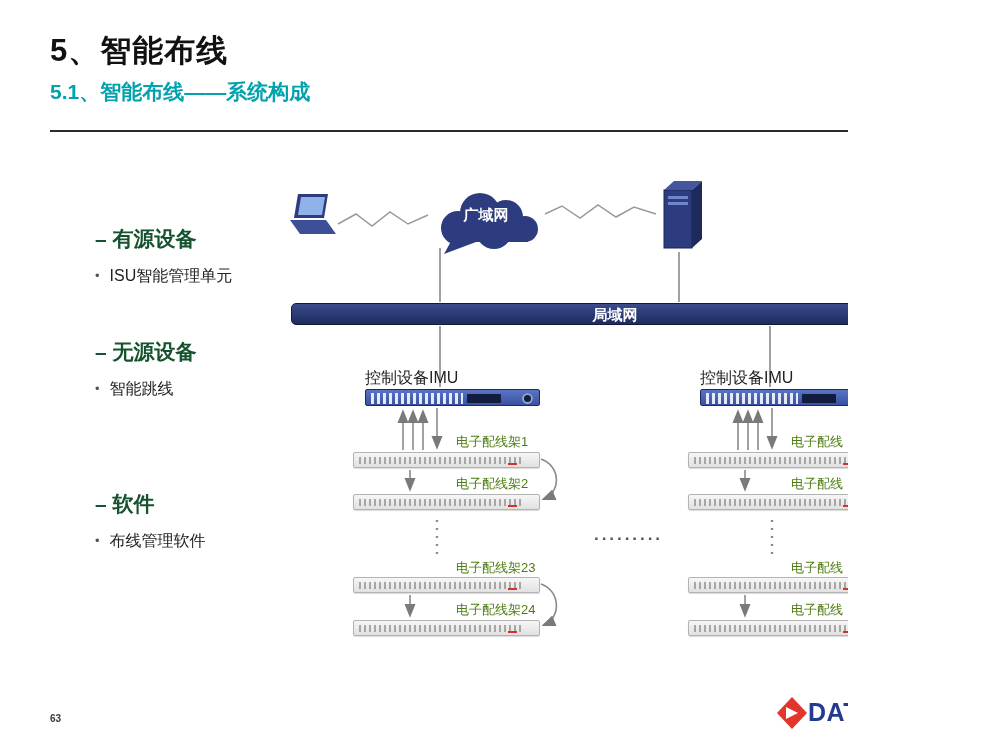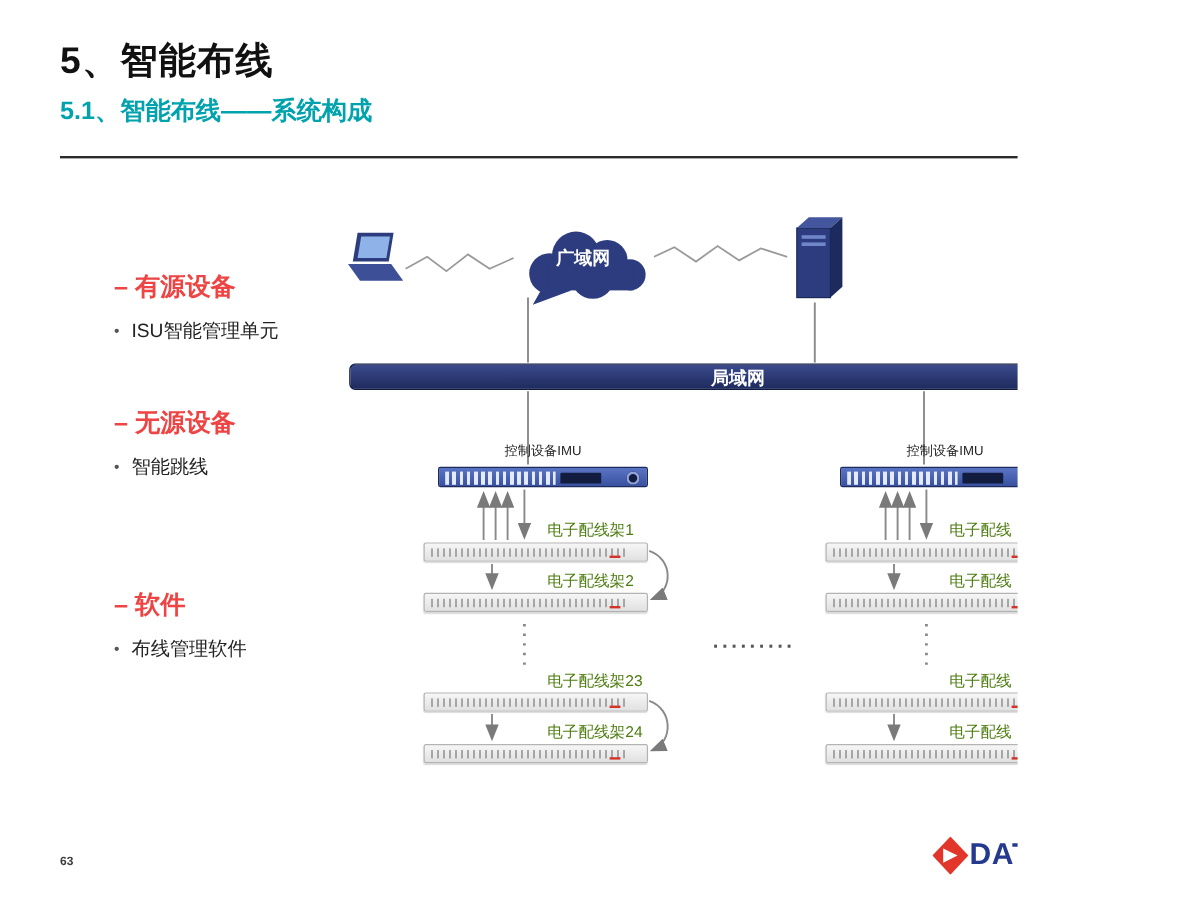--- a/index.html
+++ b/index.html
@@ -8,21 +8,21 @@
 
   .abs{position:absolute;}
 
   
   .title{left:50px;top:30px;font-size:31px;font-weight:800;color:#111;letter-spacing:1px;}
   .subtitle{left:50px;top:78px;font-size:21px;font-weight:700;color:#00a3ad;}
   .rule{left:50px;top:130px;width:900px;height:0;border-top:2px solid #2b2b2b;}
 
   
   .bullet-section{left:95px;width:230px;}
-  .b-head{font-size:21px;font-weight:800;color:#ef4444;margin-bottom:12px;}
+  .b-head{font-size:21px;font-weight:800;color:#14532d;margin-bottom:12px;}
   .b-item{font-size:16px;color:#222;margin-top:12px;line-height:22px;}
   .b-item .mk{color:#555;font-size:13px;margin-right:10px;vertical-align:1px;}
 
   
   .lan-bar{left:291px;top:303px;width:648px;height:22px;border-radius:5px;
            background:linear-gradient(#3a4a8c,#1e2b5e);border:1px solid #101a3e;box-sizing:border-box;}
   .lan-label{left:291px;top:306px;width:648px;text-align:center;color:#fff;
              font-size:15px;font-weight:700;}
 
   
@@ -30,21 +30,21 @@
              font-size:15px;font-weight:700;}
 
   
   .switch{position:absolute;width:175px;height:17px;border-radius:2px;box-sizing:border-box;
           background:linear-gradient(#5a74c4,#39519f);border:1px solid #1d2a5e;}
   .switch .ports{position:absolute;left:5px;top:3px;width:92px;height:11px;
           background-image:repeating-linear-gradient(90deg,#e3eafc 0 3px,rgba(0,0,0,0) 3px 6px);}
   .switch .screen{position:absolute;right:38px;top:4px;width:34px;height:9px;background:#121c3f;border-radius:1px;}
   .switch .knob{position:absolute;right:6px;top:3px;width:11px;height:11px;border-radius:50%;
           background:#121c3f;box-shadow:inset 0 0 0 2px #8fa3d9;}
-  .imu-label{position:absolute;width:175px;text-align:center;font-size:11px;color:#222;}
+  .imu-label{position:absolute;width:175px;font-size:16px;color:#222;}
 
   
   .panel{position:absolute;width:187px;height:16px;border-radius:2px;box-sizing:border-box;
          background:linear-gradient(#f6f6f6,#e1e1e1);border:1px solid #b3b3b3;box-shadow:0 1px 1px rgba(0,0,0,.15);}
   .panel .ports{position:absolute;left:5px;right:16px;top:4px;height:7px;opacity:.75;
          background-image:repeating-linear-gradient(90deg,#8f8f8f 0 2px,rgba(0,0,0,0) 2px 5px);}
   .panel .red-mark{position:absolute;right:22px;bottom:2px;width:9px;height:2px;background:#d2342a;}
   .plabel{position:absolute;font-size:13px;color:#4d7c0f;}
 
   

